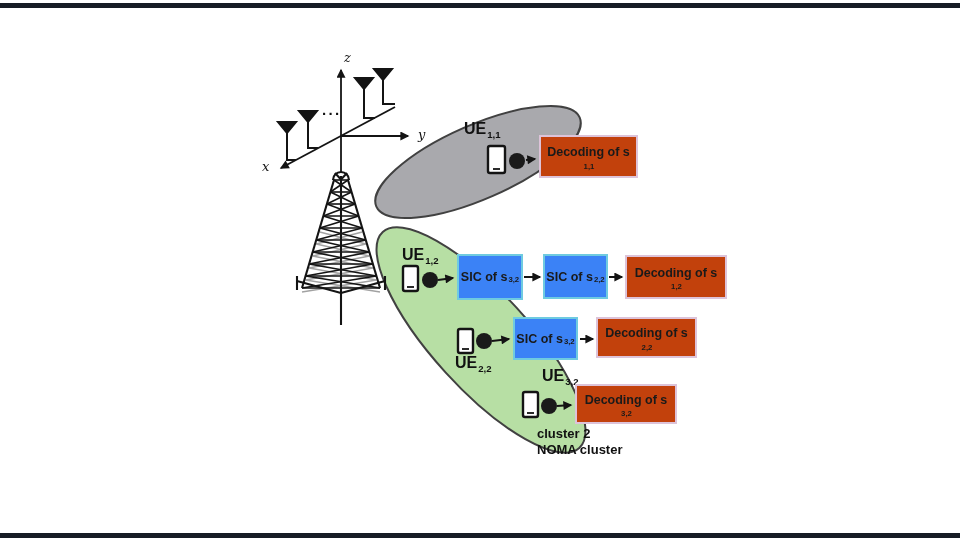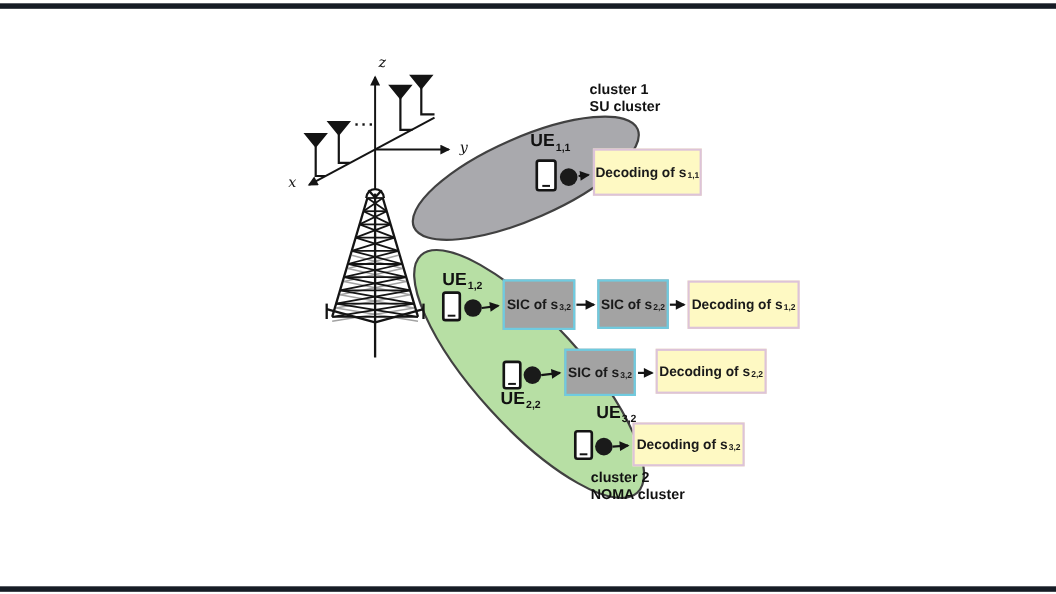--- a/index.html
+++ b/index.html
@@ -6,22 +6,22 @@
   .stage { position:relative; width:960px; height:540px; background:#ffffff; overflow:hidden;
            font-family:"Liberation Sans", sans-serif; }
   .bar { position:absolute; left:0; width:960px; background:#161c25; }
   .bar-top { top:3px; height:5px; }
   .bar-bottom { top:533px; height:5px; }
   svg.canvas { position:absolute; left:0; top:0; }
 
   .box { position:absolute; box-sizing:border-box; border:2px solid; display:flex;
          align-items:center; justify-content:center; font-weight:bold; font-size:12.5px;
          color:#1a1a1a; white-space:nowrap; }
-  .box-sic    { background:#a3a3a3; border-color:#6fcbe0; }
-  .box-decode { background:#fef9c3; border-color:#ddc3d9; }
+  .box-sic    { background:#3b82f6; border-color:#6fcbe0; }
+  .box-decode { background:#c2410c; border-color:#ddc3d9;flex-direction:column; }
   .sub { font-size:0.62em; position:relative; top:0.38em; margin-left:1px; font-weight:bold; }
 
   .ue { position:absolute; font-weight:bold; font-size:16px; color:#111; white-space:nowrap; }
   .ue .sub { font-size:0.6em; top:0.42em; }
 
   .cluster-label { position:absolute; font-weight:bold; font-size:13px; color:#111; line-height:1.25; }
   .axis-label { position:absolute; font-family:"DejaVu Serif", serif; font-style:italic;
                 font-size:13px; color:#111; }
   .ellipsis { position:absolute; font-weight:bold; font-size:15px; letter-spacing:1.5px; color:#111; }
 </style>
@@ -162,25 +162,21 @@
       <line x1="609" y1="277" x2="622" y2="277" marker-end="url(#arr)"></line>
       <line x1="580" y1="339" x2="593" y2="339" marker-end="url(#arr)"></line>
     </g>
   </svg>
 
   <div class="axis-label" style="left:344px; top:50px;">z</div>
   <div class="axis-label" style="left:418px; top:127px;">y</div>
   <div class="axis-label" style="left:262px; top:159px;">x</div>
   <div class="ellipsis" style="left:322px; top:105px;">···</div>
 
-  <div class="cluster-label" style="left:536px; top:73px;">
-    <div>cluster 1</div>
-    <div>SU cluster</div>
-  </div>
-  <div class="ue" style="left:482px; top:120px;">
+  <div class="ue" style="left:464px; top:120px;">
     <span>UE</span><span class="sub">1,1</span>
   </div>
   <div class="box box-decode" style="left:539px; top:135px; width:99px; height:43px;">
     <span>Decoding of s</span>
       <span class="sub">1,1</span>
   </div>
 
   <div class="ue" style="left:402px; top:246px;">
     <span>UE</span><span class="sub">1,2</span>
   </div>

